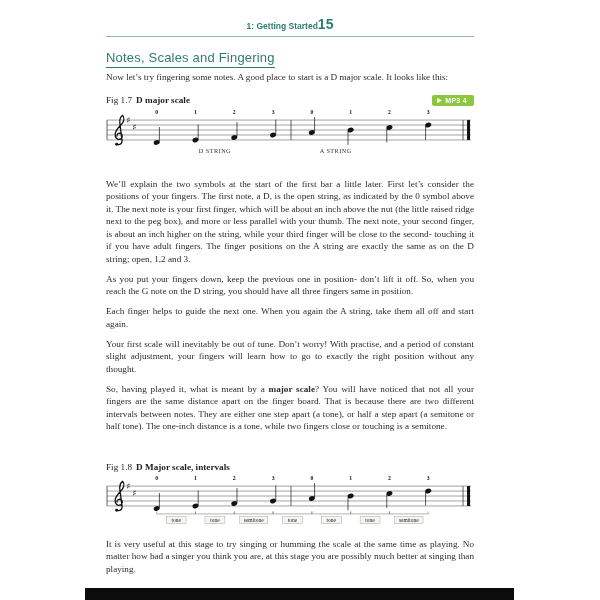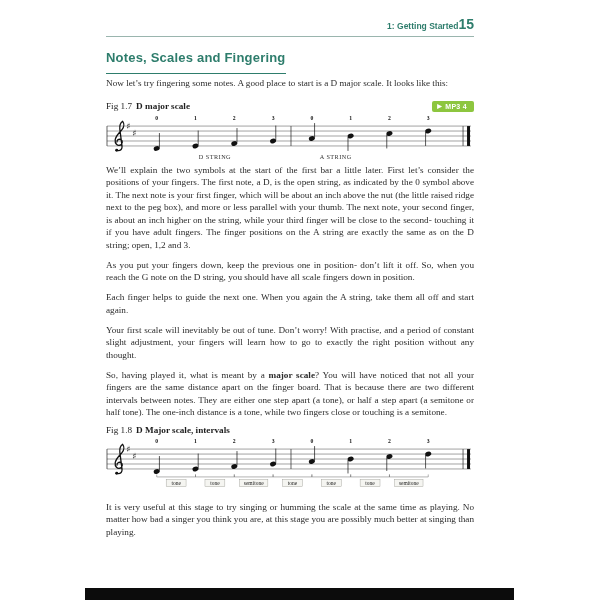--- a/index.html
+++ b/index.html
@@ -1,43 +1,43 @@
 <!DOCTYPE html>
 <html><head>
 <meta charset="utf-8">
 <style>
   html,body{margin:0;padding:0;}
   body{
     width:600px;height:600px;background:#ffffff;position:relative;overflow:hidden;
     font-family:"Liberation Serif", serif;color:#2c2c2c;
   }
   .content{position:absolute;left:106px;top:16px;width:368px;}
-  .page-header{display:flex;justify-content:flex-end;align-items:baseline;
+  .page-header{display:flex;justify-content:center;align-items:baseline;
     font-family:"Liberation Sans",sans-serif;font-weight:bold;color:#2e7d6c;}
   .chapter{font-size:8.5px;}
   .pagenum{font-size:14px;}
   .header-rule{border:none;border-top:1px solid #9ab5ae;margin:4px 0 0;}
   h1.section{
     font-family:"Liberation Sans",sans-serif;font-size:13px;color:#2e7d6c;
     margin:13px 0 0;display:inline-block;border-bottom:1.5px solid #2e7d6c;
-    padding-bottom:8px;letter-spacing:0.2px;font-weight:bold;
+    padding-bottom:2px;letter-spacing:0.2px;font-weight:normal;
   }
   p.body{font-size:9.2px;line-height:1.36;text-align:justify;margin:7.5px 0 0;color:#2c2c2c;}
   p.body.first{margin-top:3px;}
-  p.body.gap{margin-top:2px;}
+  p.body.gap{margin-top:22px;}
   .fig-row{display:flex;justify-content:space-between;margin-top:11px;}
   .fig-caption{font-size:9.2px;color:#1d1d1d;}
   .fig-caption .fig-label{margin-right:4px;}
   .fig-caption b{font-weight:bold;}
   .badge{background:#8dc63f;color:#fff;font-family:"Liberation Sans",sans-serif;
     font-weight:bold;font-size:7px;letter-spacing:0.3px;padding:2px 7px 2px 5px;
     border-radius:2px;display:flex;align-items:center;gap:3px;line-height:1;}
   .badge .tri{font-size:6px;line-height:1;}
   svg.staff{display:block;margin-top:3px;}
-  .fig18-row{margin-top:6px;}
+  .fig18-row{margin-top:29px;}
   p.closing{margin-top:13px;}
   .book-edge{position:absolute;left:85px;top:588px;width:429px;height:12px;background:#0c0c0c;}
   .note-ink{fill:#111;}
   .stem{stroke:#111;stroke-width:1.4;}
   .staffline{stroke:#444;stroke-width:1;}
   .barline{stroke:#222;stroke-width:1.4;}
   .finger{font-family:"Liberation Serif",serif;font-weight:bold;font-size:11.5px;fill:#111;text-anchor:middle;}
   .strlabel{font-family:"Liberation Serif",serif;font-size:12.5px;fill:#333;text-anchor:middle;letter-spacing:1px;}
   .intlabel{font-family:"Liberation Serif",serif;font-size:11px;fill:#222;text-anchor:middle;}
   .sharp{font-family:"DejaVu Sans",sans-serif;font-size:17px;fill:#111;text-anchor:middle;}
@@ -134,21 +134,21 @@
       <g>
           <ellipse class="note-ink" cx="648" cy="32" rx="6.2" ry="4.6" transform="rotate(-18 648 32)"></ellipse>
           <line class="stem" x1="642.6" y1="34" x2="642.6" y2="62"></line>
         </g>
     </g>
     <text class="strlabel" x="219" y="88">D STRING</text>
     <text class="strlabel" x="462" y="88">A STRING</text>
   </svg>
 
   <p class="body gap">We’ll explain the two symbols at the start of the first bar a little later. First let’s consider the positions of your fingers. The first note, a D, is the open string, as indicated by the 0 symbol above it. The next note is your first finger, which will be about an inch above the nut (the little raised ridge next to the peg box), and more or less parallel with your thumb. The next note, your second finger, is about an inch higher on the string, while your third finger will be close to the second- touching it if you have adult fingers. The finger positions on the A string are exactly the same as on the D string; open, 1,2 and 3.</p>
-  <p class="body">As you put your fingers down, keep the previous one in position- don’t lift it off. So, when you reach the G note on the D string, you should have all scale fingers down in position.</p>
+  <p class="body">As you put your fingers down, keep the previous one in position- don’t lift it off. So, when you reach the G note on the D string, you should have all three fingers same in position.</p>
   <p class="body">Each finger helps to guide the next one. When you again the A string, take them all off and start again.</p>
   <p class="body">Your first scale will inevitably be out of tune. Don’t worry! With practise, and a period of constant slight adjustment, your fingers will learn how to go to exactly the right position without any thought.</p>
   <p class="body"><span>So, having played it, what is meant by a </span><b>major scale</b><span>? You will have noticed that not all your fingers are the same distance apart on the finger board. That is because there are two different intervals between notes. They are either one step apart (a tone), or half a step apart (a semitone or half tone). The one-inch distance is a tone, while two fingers close or touching is a semitone.</span></p>
 
   <div class="fig-row fig18-row">
     <div class="fig-caption">
       <span class="fig-label">Fig 1.8</span><b>D Major scale, intervals</b>
     </div>
   </div>
 

